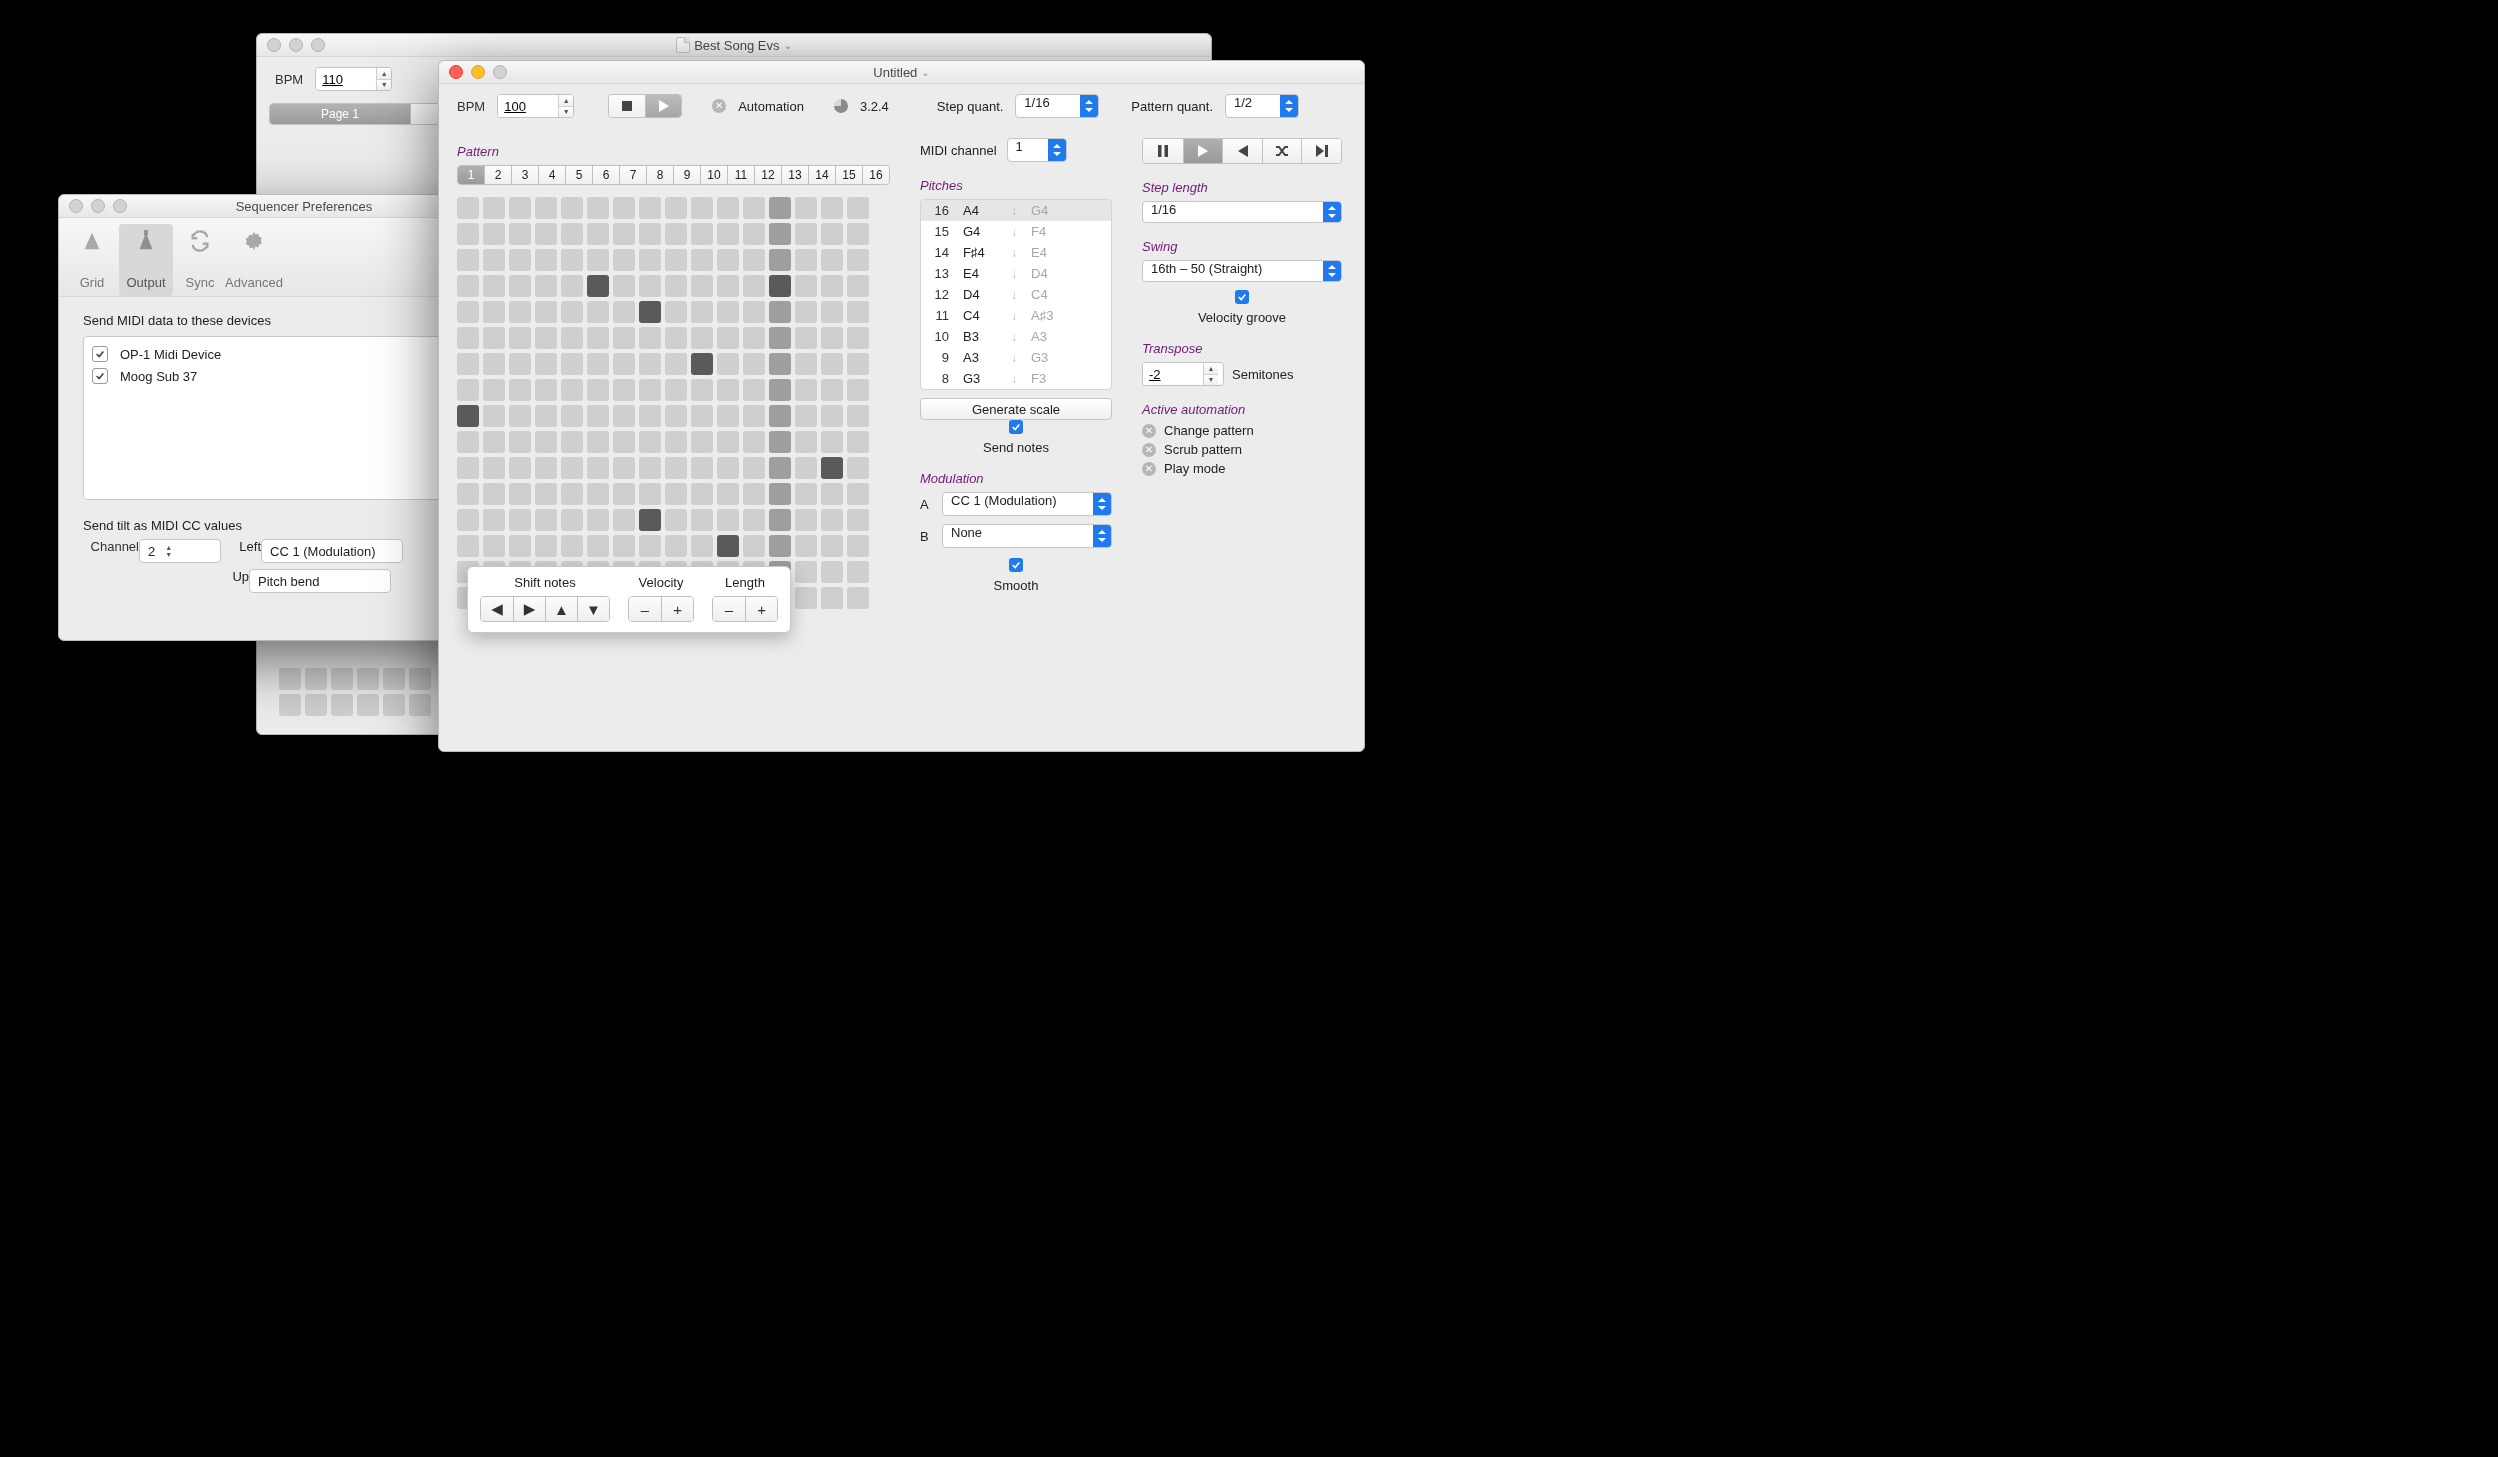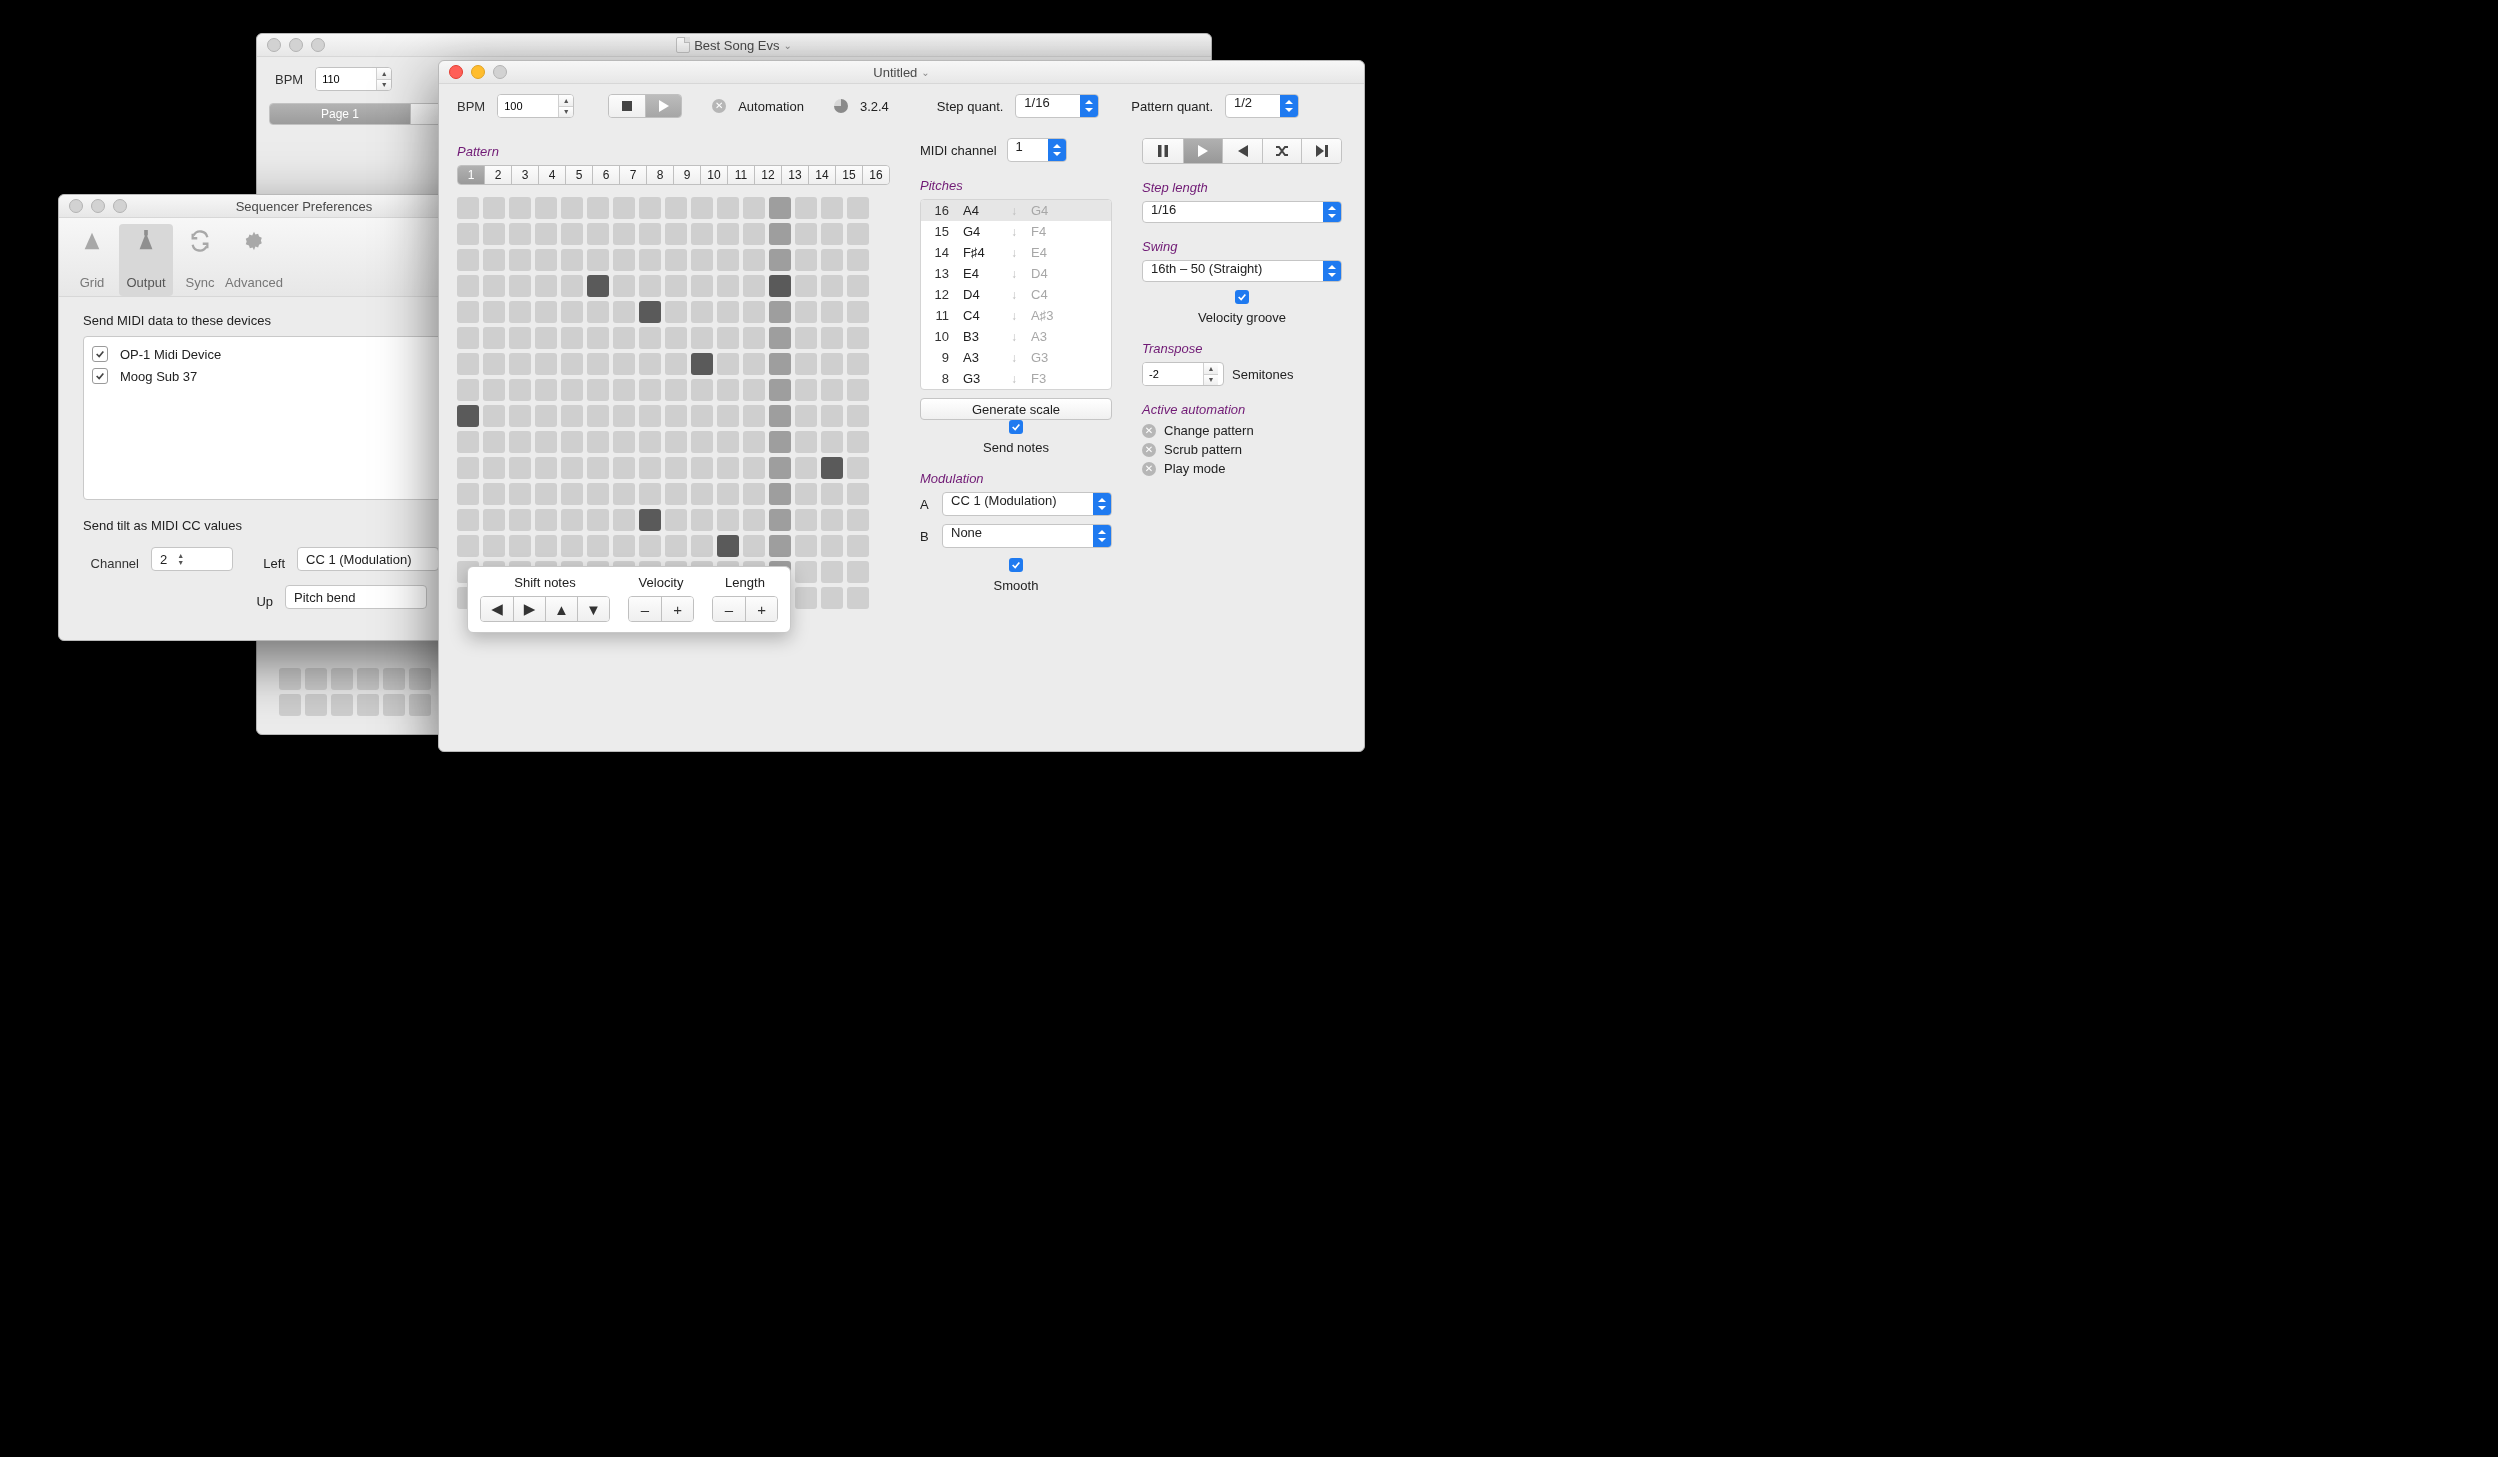--- a/index.html
+++ b/index.html
@@ -12,21 +12,21 @@
   .tl.yel{background:#ffbd2e;border:1px solid #e0a325;}
   .tl.gray{background:#d2d2d2;border:1px solid #b3b3b3;}
   .title-center{position:absolute;left:0;right:0;text-align:center;font-size:13px;color:#4a4a4a;display:flex;align-items:center;justify-content:center;gap:4px;pointer-events:none;}
   .title-chevron{font-size:10px;color:#8a8a8a;}
   .doc-icon{width:12px;height:14px;background:linear-gradient(#fff,#f0f0f0);border:1px solid #c3c3c3;border-radius:2px;position:relative;}
   .doc-icon::after{content:"";position:absolute;right:-1px;top:-1px;width:5px;height:5px;background:#e7e7e7;border-left:1px solid #c3c3c3;border-bottom:1px solid #c3c3c3;}
 
   .toolbar-row{display:flex;align-items:center;gap:12px;padding:10px 18px 8px 18px;}
   .lbl{color:#333;}
   .num-input{display:flex;align-items:stretch;border:1px solid #c2c2c2;border-radius:4px;background:#fff;height:22px;overflow:hidden;}
-  .num-input input{border:0;width:48px;padding:8px 6px;font-size:11px;outline:none;}
+  .num-input input{border:0;width:48px;padding:8px 6px;font-size:13px;outline:none;text-decoration:underline;}
   .stepper{width:14px;display:flex;flex-direction:column;border-left:1px solid #d0d0d0;}
   .stepper div{flex:1;display:flex;align-items:center;justify-content:center;font-size:7px;color:#555;background:linear-gradient(#fff,#eee);}
   .stepper div+div{border-top:1px solid #d0d0d0;}
 
   .seg{display:flex;border:1px solid #c0c0c0;border-radius:4px;overflow:hidden;height:22px;}
   .seg button{border:0;background:linear-gradient(#fcfcfc,#efefef);padding:0 12px;font-size:13px;color:#333;border-left:1px solid #c0c0c0;cursor:pointer;display:flex;align-items:center;justify-content:center;}
   .seg button:first-child{border-left:0;}
   .seg button.sel{background:linear-gradient(#bcbcbc,#a6a6a6);color:#fff;}
   .seg.icon button{width:36px;}
 
@@ -85,21 +85,21 @@
   .pref-toolbar{display:flex;gap:0;padding:6px 6px 0 6px;border-bottom:1px solid #d7d7d7;background:linear-gradient(#f7f7f7,#e7e7e7);}
   .pref-tab{width:54px;display:flex;flex-direction:column;align-items:center;gap:21px;padding:4px 0 6px 0;border-radius:4px;color:#777;cursor:pointer;}
   .pref-tab.sel{background:#d8d8d8;color:#555;}
   .pref-tab .ico{height:26px;display:flex;align-items:center;justify-content:center;}
   .pref-body{padding:16px 24px;}
   .device-list{margin-top:8px;background:#fff;border:1px solid #c9c9c9;border-radius:4px;height:150px;padding:6px 8px;}
   .device-row{display:flex;align-items:center;gap:12px;height:22px;}
   .device-row .ck{width:14px;height:14px;border:1px solid #9a9a9a;border-radius:3px;display:flex;align-items:center;justify-content:center;background:#fff;}
   .device-row .ck svg{width:10px;height:10px;}
 
-  .row{display:flex;align-items:flex-end;gap:12px;margin-top:14px;}
+  .row{display:flex;align-items:flex-start;margin-top:6px;}
   .row .lbl2{width:56px;text-align:right;color:#333;}
   .select{display:flex;align-items:center;background:#fff;border:1px solid #c5c5c5;border-radius:4px;height:22px;padding:0 2px 0 8px;gap:6px;}
   .select .arr{display:flex;flex-direction:column;gap:-2px;font-size:7px;color:#555;padding:0 4px;}
 
   .moon{width:14px;height:14px;border-radius:50%;background:conic-gradient(#8a8a8a 0 270deg,#d7d7d7 0);}
 </style>
 </head>
 <body>
 
 <div class="stage">

